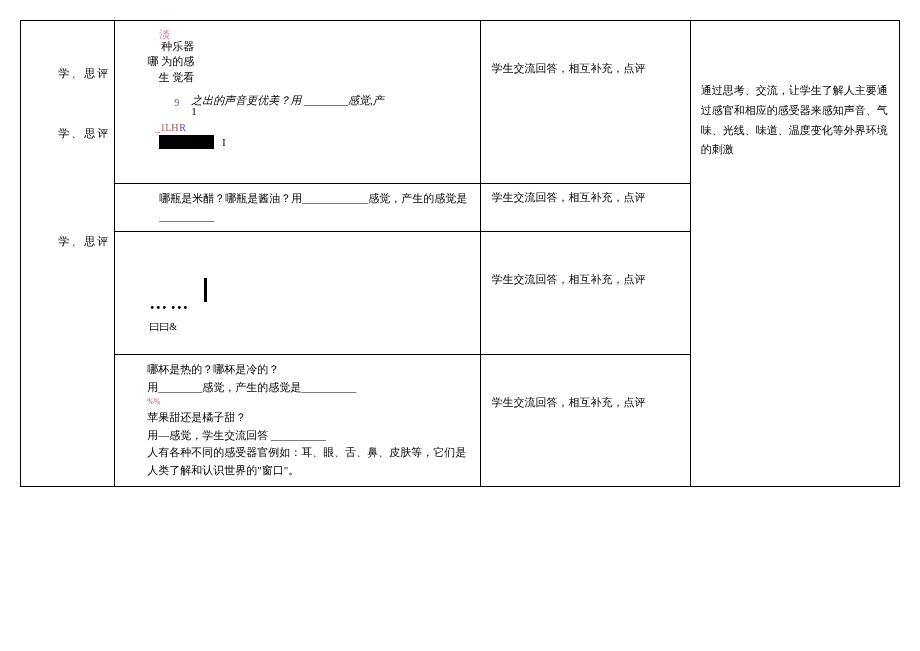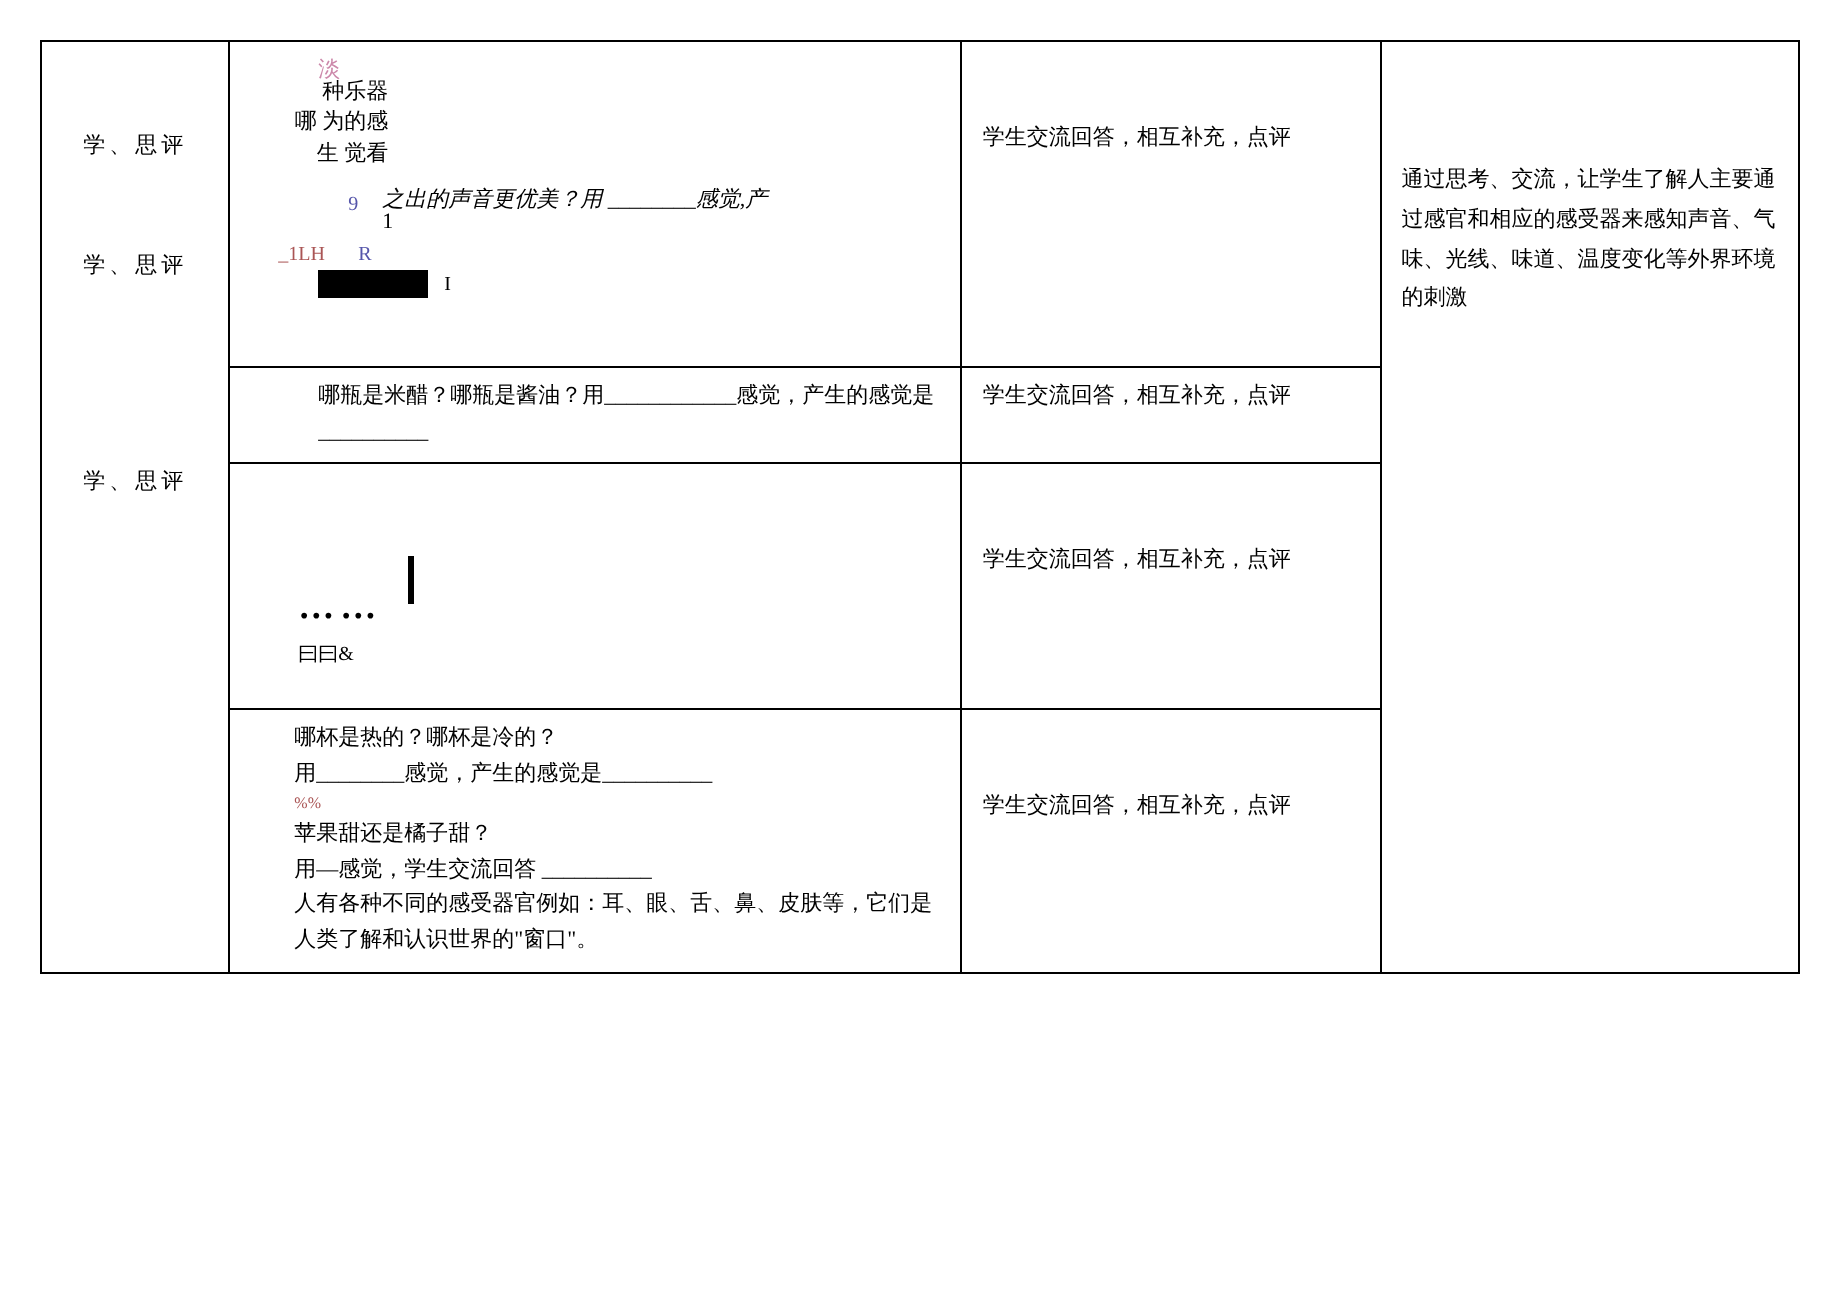--- a/index.html
+++ b/index.html
@@ -14,34 +14,34 @@
     table {
       border-collapse: collapse;
       width: 100%;
       table-layout: fixed;
     }
     td {
       border: 1px solid #000;
       vertical-align: top;
       padding: 6px 4px;
     }
-    .col1 { width: 90px; text-align: center; padding-top: 40px; }
+    .col1 { width: 90px; text-align: right; padding-top: 40px; }
     .col2 { width: 350px; }
     .col3 { width: 200px; padding-top: 40px; padding-left: 10px; margin-top: 12px; }
     .col4 { width: 200px; padding-top: 60px; padding-left: 10px; line-height: 1.8; }
     
     .vert-label { line-height: 2.2; letter-spacing: 2px; }
     
     .sec1-content { position: relative; height: 150px; }
     .faded { color: #cc88aa; position: absolute; left: 40px; top: 0; }
     .instrument-block { position: absolute; left: 25px; top: 12px; line-height: 1.4; width: 50px; text-align: right; }
     .n9 { position: absolute; left: 55px; top: 70px; color: #5555aa; font-size: 10px; }
     .question1 { position: absolute; left: 72px; top: 65px; line-height: 1.5; font-style: italic; }
     .n1 { position: absolute; left: 72px; top: 78px; }
-    .lh { position: absolute; left: 20px; top: 95px; font-size: 10px; color: #aa5555; }
+    .lh { position: absolute; left: 36px; top: 95px; font-size: 10px; color: #aa5555; }
     .r-label { position: absolute; left: 60px; top: 95px; color: #5555aa; font-size: 10px; }
     .blackbox { position: absolute; left: 40px; top: 108px; width: 55px; height: 14px; background: #000; }
     .after-black { position: absolute; left: 103px; top: 110px; font-size: 10px; }
     
     .sec2-content { line-height: 1.6; margin-left: 40px; }
     
     .sec3-content { height: 110px; position: relative; }
     .dots { position: absolute; left: 30px; top: 55px; font-size: 18px; font-weight: bold; letter-spacing: 3px; }
     .bigbar { position: absolute; left: 85px; top: 40px; width: 3px; height: 24px; background: #000; }
     .riri { position: absolute; left: 30px; top: 82px; font-size: 10px; }

